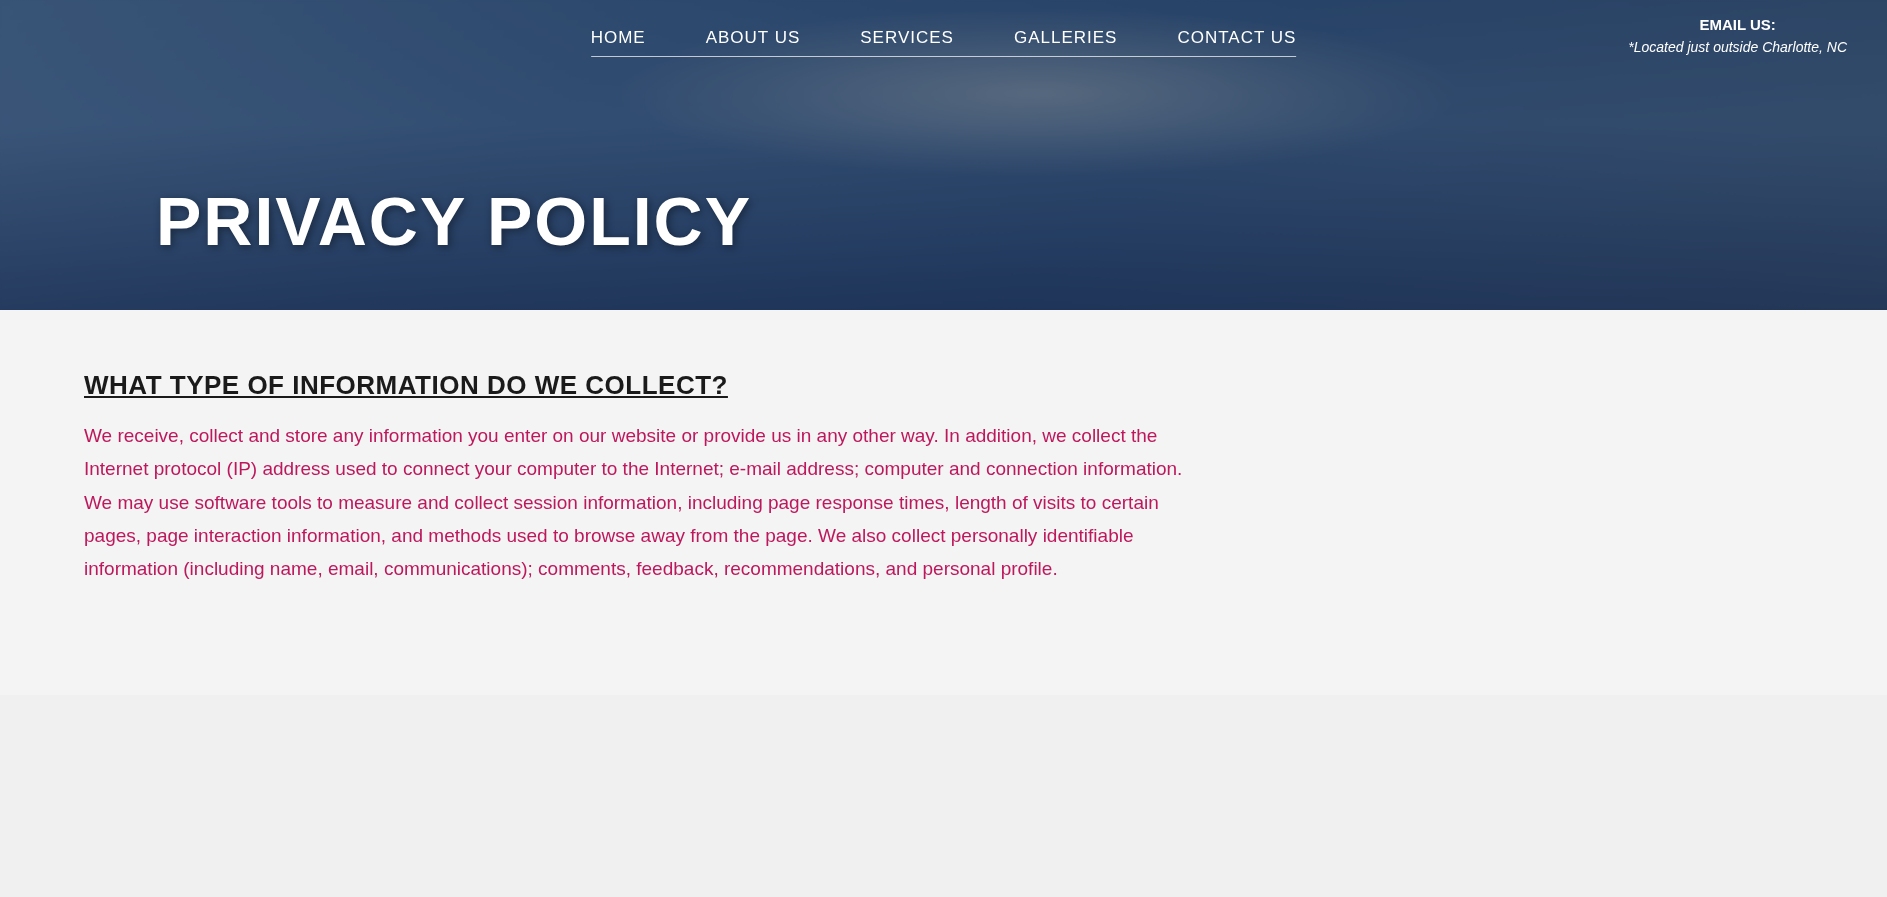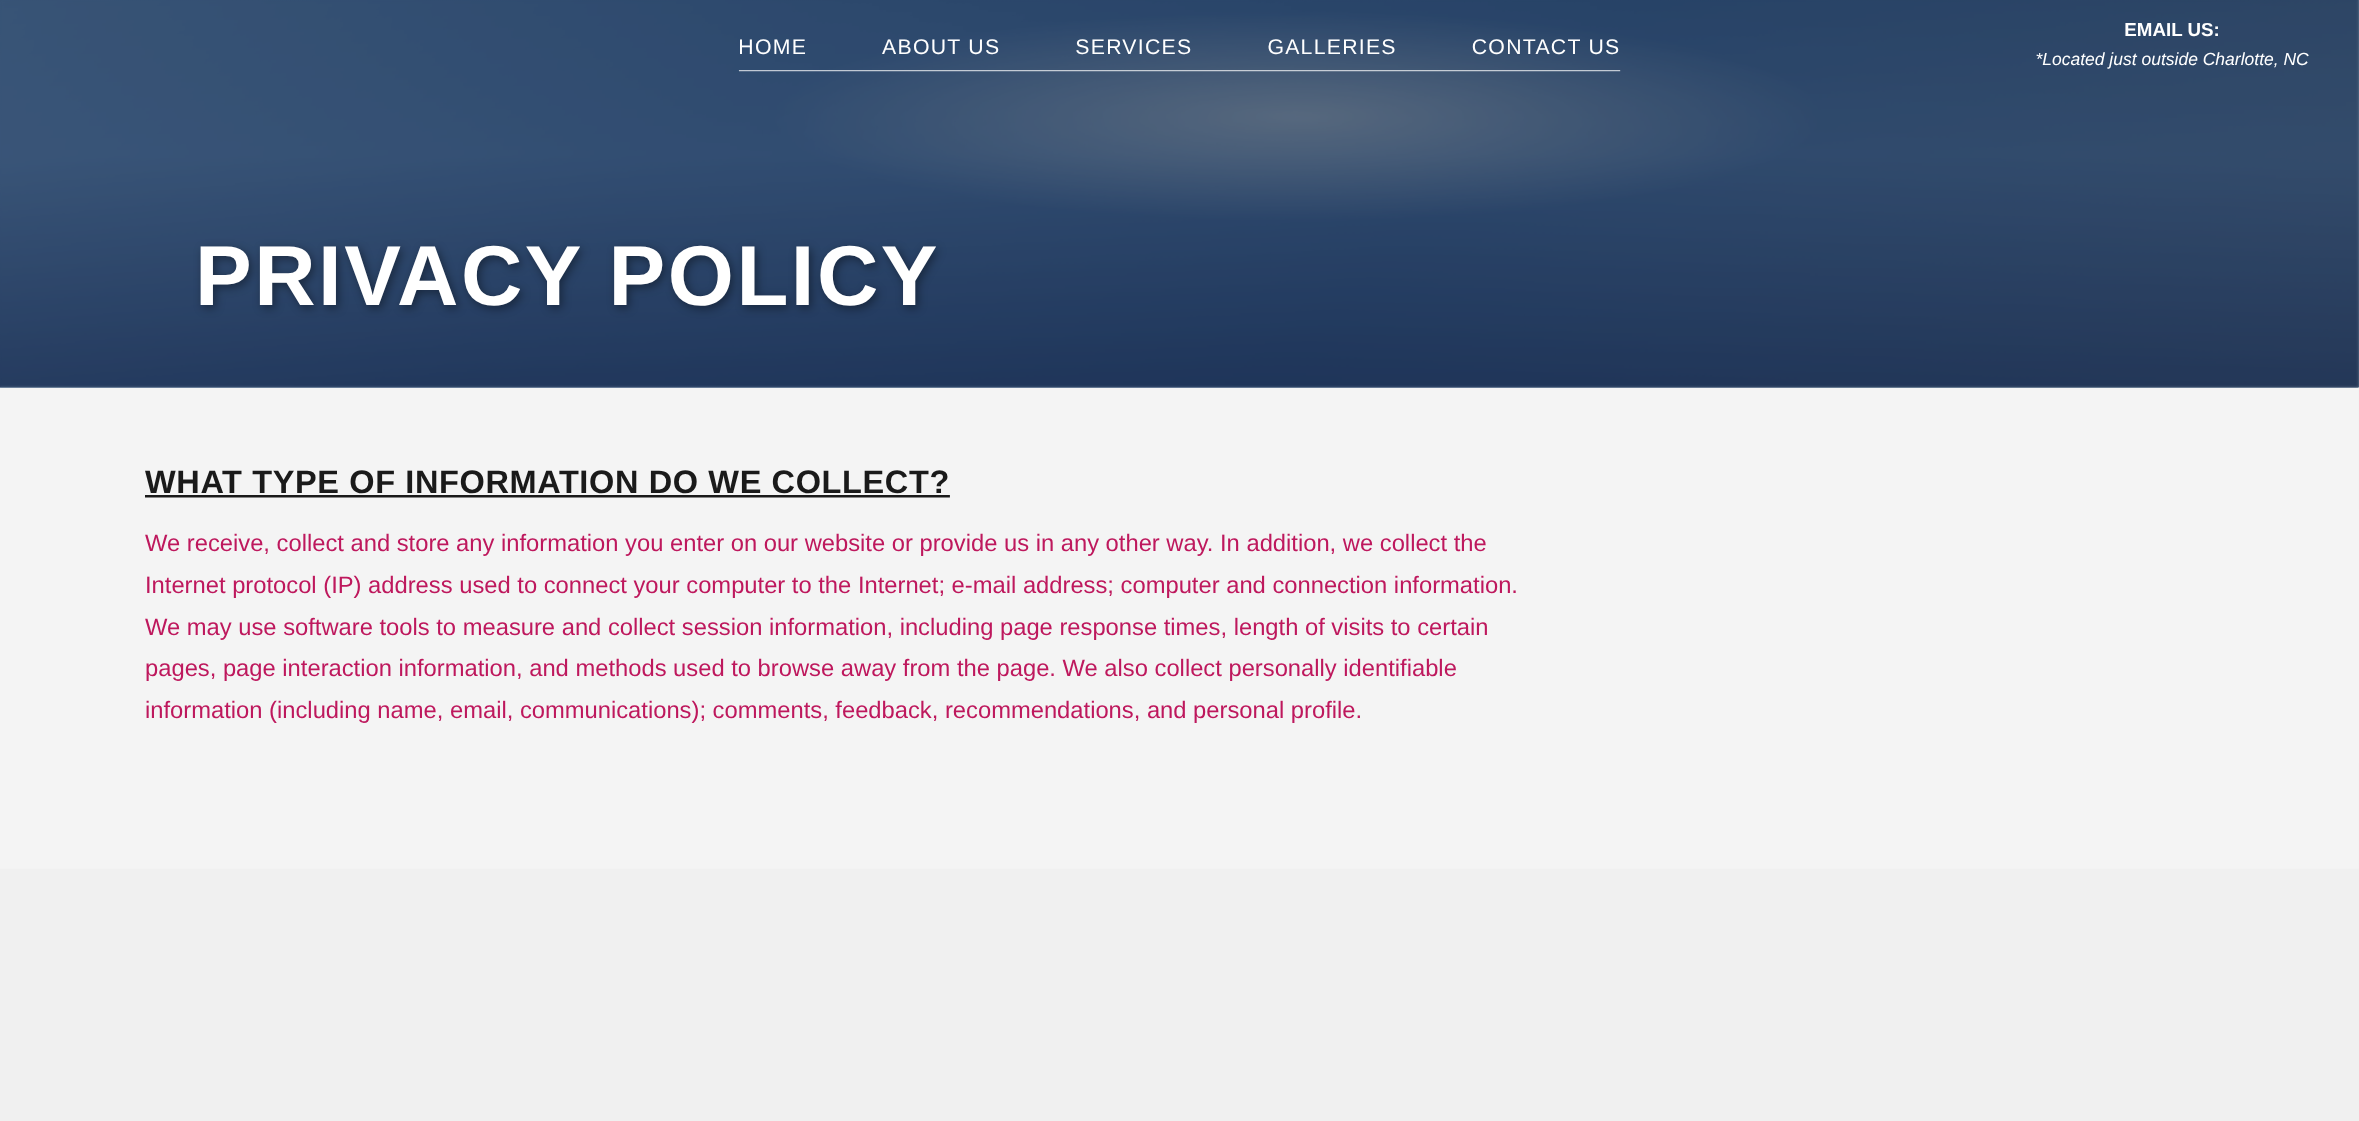--- a/index.html
+++ b/index.html
@@ -122,21 +122,21 @@
       font-weight: 900;
       letter-spacing: 2px;
       text-transform: uppercase;
       text-shadow: 2px 2px 8px rgba(0,0,0,0.4);
       margin-left: 36px;
     }
 
     
     .content {
       background: #f4f4f4;
-      padding: 60px 200px 60px 116px;
+      padding: 60px 200px 60px 84px;
       max-width: 1887px;
     }
 
     .section-block {
       margin-bottom: 50px;
     }
 
     .section-title {
       font-size: 26px;
       font-weight: 900;

